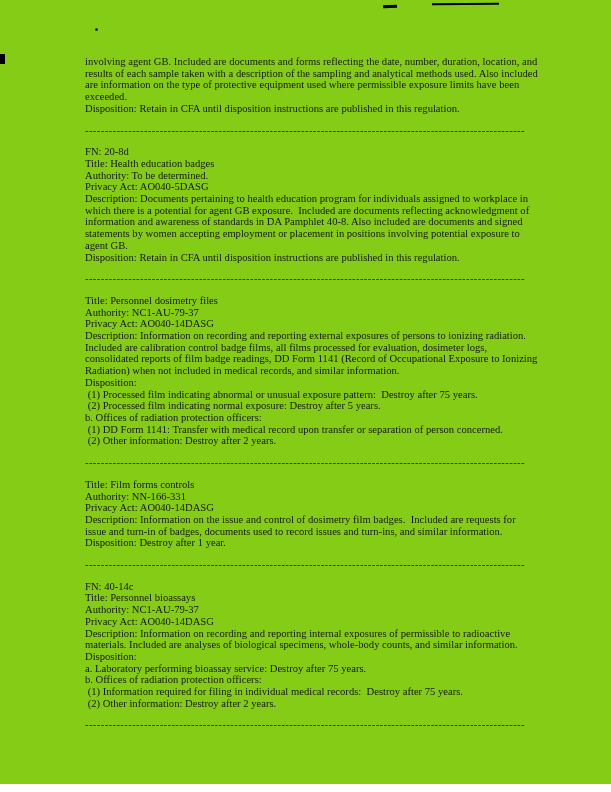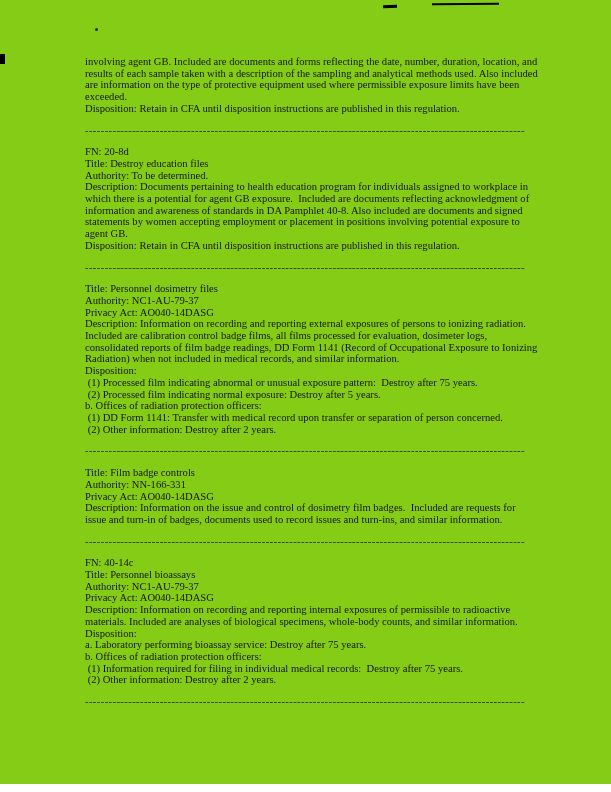--- a/index.html
+++ b/index.html
@@ -56,44 +56,46 @@
   <div class="artifact art-4"></div>
 
   <div class="content">
       <div class="section">
         <div class="para">involving agent GB. Included are documents and forms reflecting the date, number, duration, location, and results of each sample taken with a description of the sampling and analytical methods used. Also included are information on the type of protective equipment used where permissible exposure limits have been exceeded.</div>
         <div class="para">Disposition: Retain in CFA until disposition instructions are published in this regulation.</div>
       </div>
       <div class="separator">--------------------------------------------------------------------------------------------------------------------------</div>
       <div class="section">
         <div class="para">FN: 20-8d</div>
-        <div class="para">Title: Destroy education files</div>
+        <div class="para">Title: Health education badges</div>
         <div class="para">Authority: To be determined.</div>
+        <div class="para">Privacy Act: AO040-5DASG</div>
         <div class="para">Description: Documents pertaining to health education program for individuals assigned to workplace in which there is a potential for agent GB exposure.  Included are documents reflecting acknowledgment of information and awareness of standards in DA Pamphlet 40-8. Also included are documents and signed statements by women accepting employment or placement in positions involving potential exposure to agent GB.</div>
         <div class="para">Disposition: Retain in CFA until disposition instructions are published in this regulation.</div>
       </div>
       <div class="separator">--------------------------------------------------------------------------------------------------------------------------</div>
       <div class="section">
         <div class="para">Title: Personnel dosimetry files</div>
         <div class="para">Authority: NC1-AU-79-37</div>
         <div class="para">Privacy Act: AO040-14DASG</div>
         <div class="para">Description: Information on recording and reporting external exposures of persons to ionizing radiation. Included are calibration control badge films, all films processed for evaluation, dosimeter logs, consolidated reports of film badge readings, DD Form 1141 (Record of Occupational Exposure to Ionizing Radiation) when not included in medical records, and similar information.</div>
         <div class="para">Disposition:</div>
         <div class="para"> (1) Processed film indicating abnormal or unusual exposure pattern:  Destroy after 75 years.</div>
         <div class="para"> (2) Processed film indicating normal exposure: Destroy after 5 years.</div>
         <div class="para">b. Offices of radiation protection officers:</div>
         <div class="para"> (1) DD Form 1141: Transfer with medical record upon transfer or separation of person concerned.</div>
         <div class="para"> (2) Other information: Destroy after 2 years.</div>
       </div>
       <div class="separator">--------------------------------------------------------------------------------------------------------------------------</div>
       <div class="section">
-        <div class="para">Title: Film badge controls</div>
+        <div class="para">Title: Film forms controls</div>
         <div class="para">Authority: NN-166-331</div>
         <div class="para">Privacy Act: AO040-14DASG</div>
         <div class="para">Description: Information on the issue and control of dosimetry film badges.  Included are requests for issue and turn-in of badges, documents used to record issues and turn-ins, and similar information.</div>
+        <div class="para">Disposition: Destroy after 1 year.</div>
       </div>
       <div class="separator">--------------------------------------------------------------------------------------------------------------------------</div>
       <div class="section">
         <div class="para">FN: 40-14c</div>
         <div class="para">Title: Personnel bioassays</div>
         <div class="para">Authority: NC1-AU-79-37</div>
         <div class="para">Privacy Act: AO040-14DASG</div>
         <div class="para">Description: Information on recording and reporting internal exposures of permissible to radioactive materials. Included are analyses of biological specimens, whole-body counts, and similar information.</div>
         <div class="para">Disposition:</div>
         <div class="para">a. Laboratory performing bioassay service: Destroy after 75 years.</div>

